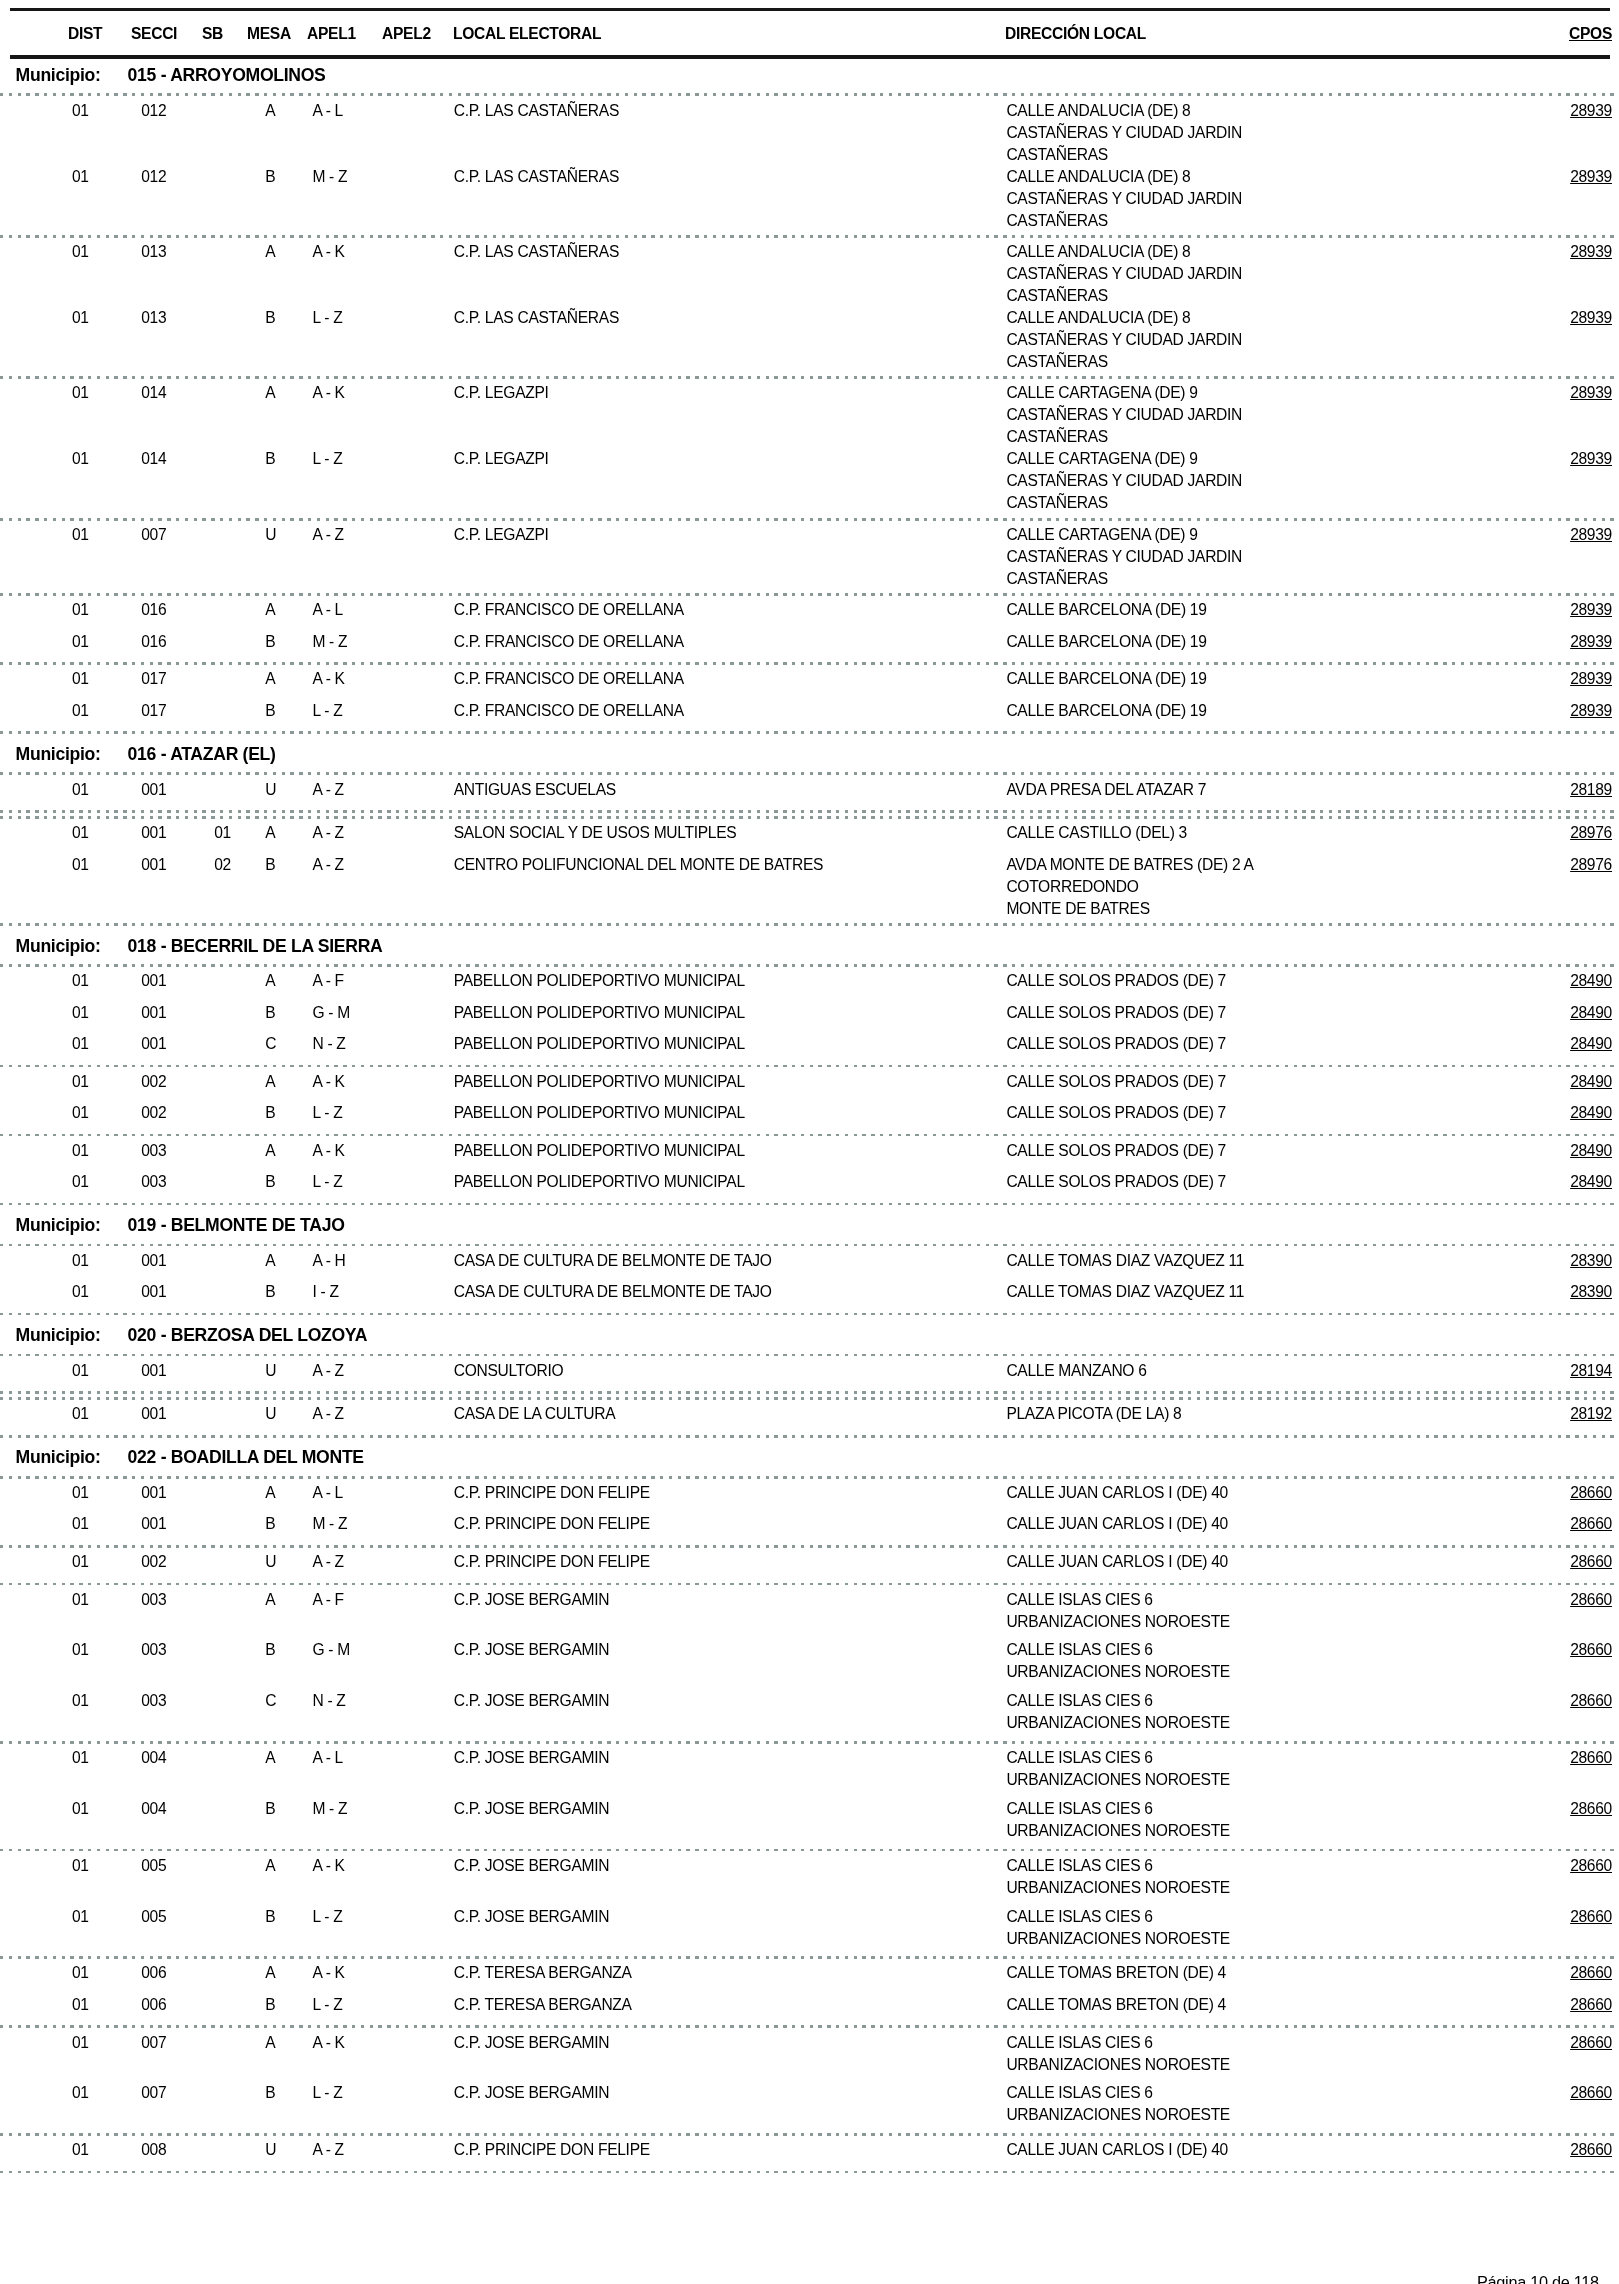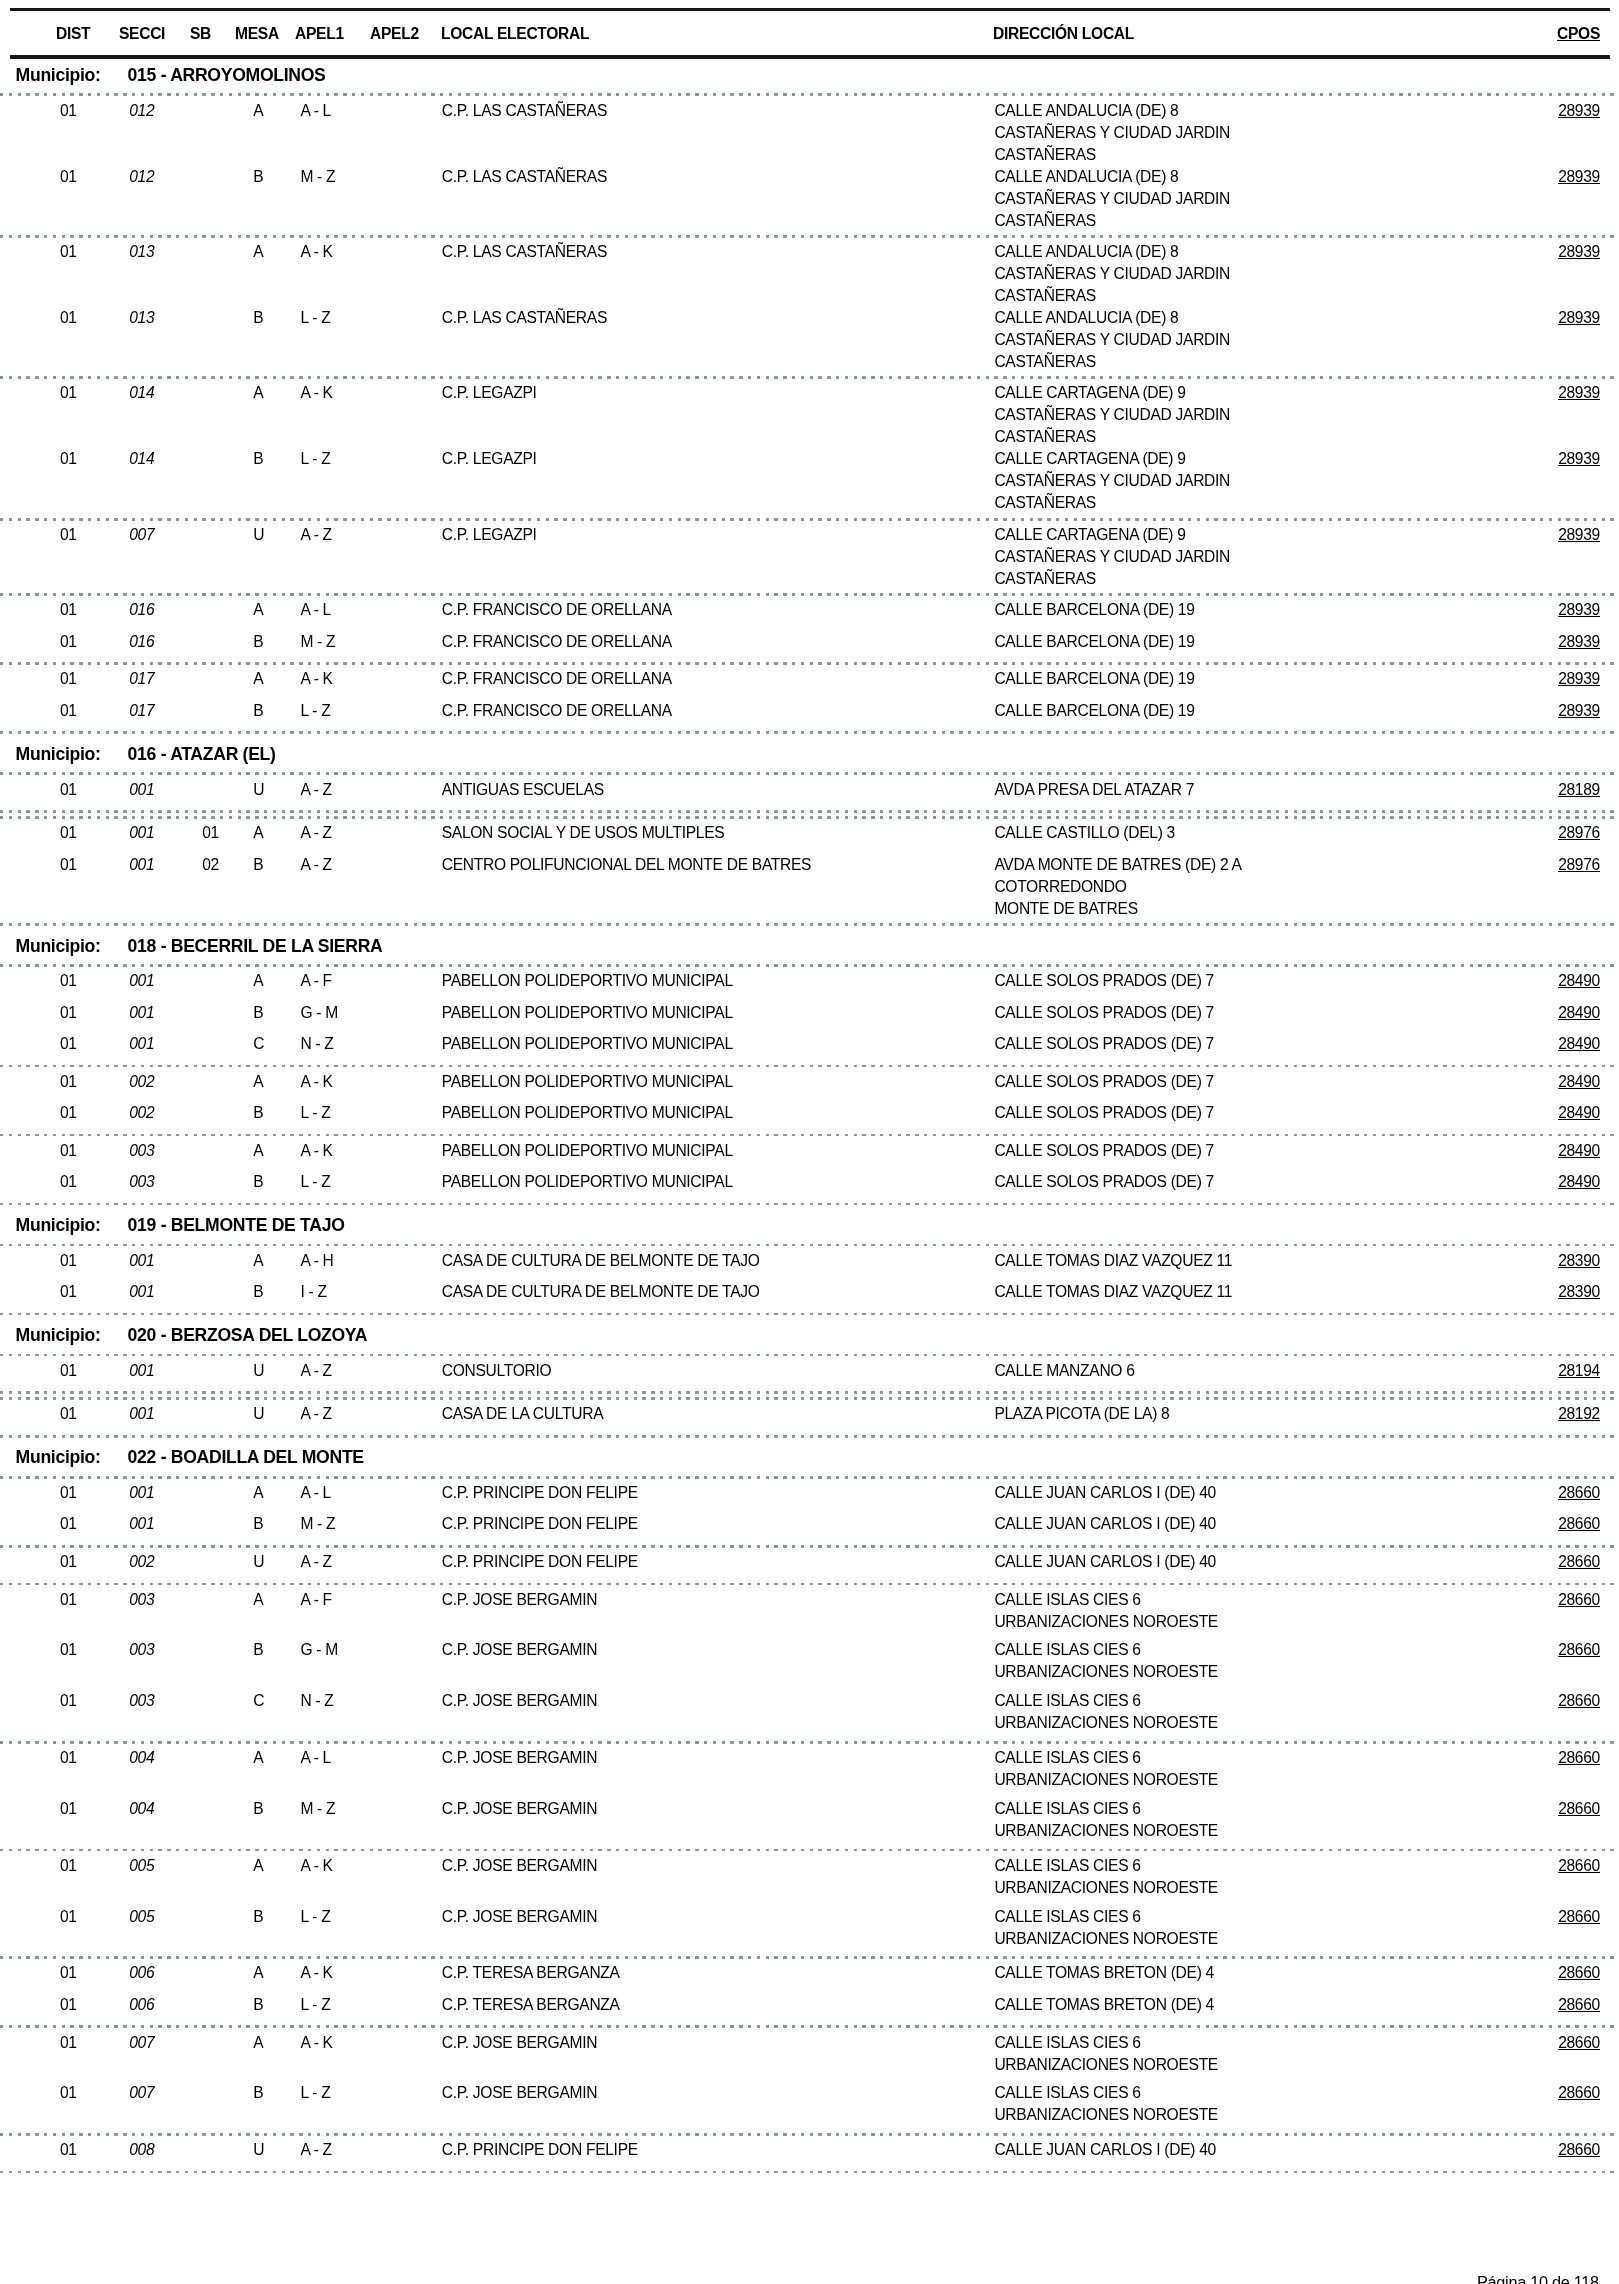--- a/index.html
+++ b/index.html
@@ -20,34 +20,35 @@
     height: 3.4px;
     background: #161616;
     margin: 0 9.5px;
   }
   .rule.top { margin-top: 8.1px; }
 
   .grid {
     display: grid;
     grid-template-columns: 119px 71px 45px 60px 75px 71px 552px 539px 68px;
     align-items: start;
+    margin-left: 12px;
   }
 
   .header-row {
     padding: 11.5px 0 10.2px 0;
     font-weight: bold;
     font-size: 15.6px;
     line-height: 20.3px;
   }
   .th.c1 { padding-left: 56px; }
   .c9 { text-align: right; text-decoration: underline; }
 
   .td, .th { font-size: 15.6px; line-height: 22px; white-space: nowrap; }
   .td.c1 { padding-left: 60px; }
-  .td.c2 { padding-left: 10.2px; font-style: italic; }
+  .td.c2 { padding-left: 10.2px; }
   .td.c3 { padding-left: 12.2px; }
   .td.c4 { padding-left: 18.3px; }
   .td.c5 { padding-left: 5.4px; }
   .td.c7 { padding-left: 0.7px; }
   .td.c8 { padding-left: 1.4px; }
 
   .row.m1 { margin-bottom: 9.5px; }
   .row.m2 { margin-bottom: 6.8px; }
   .row.m3 { margin-bottom: 0px; }
 

